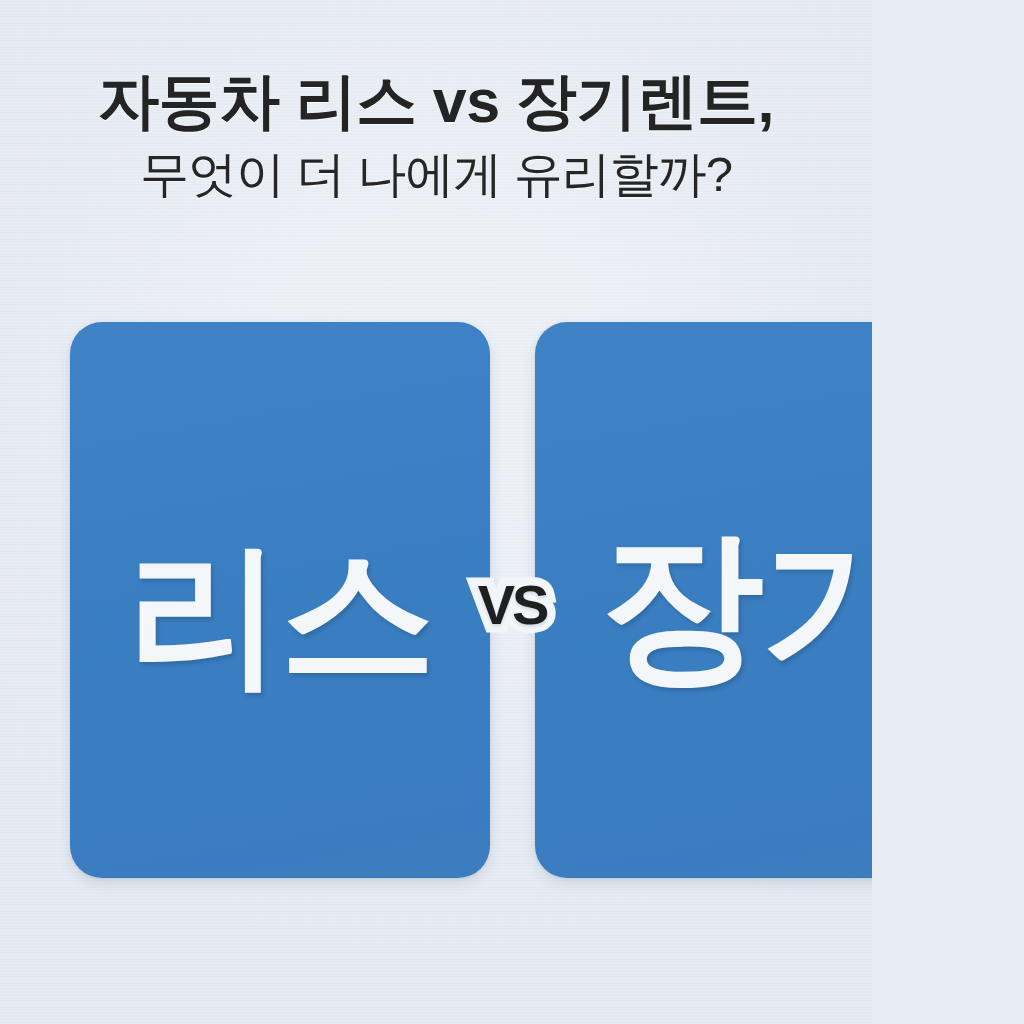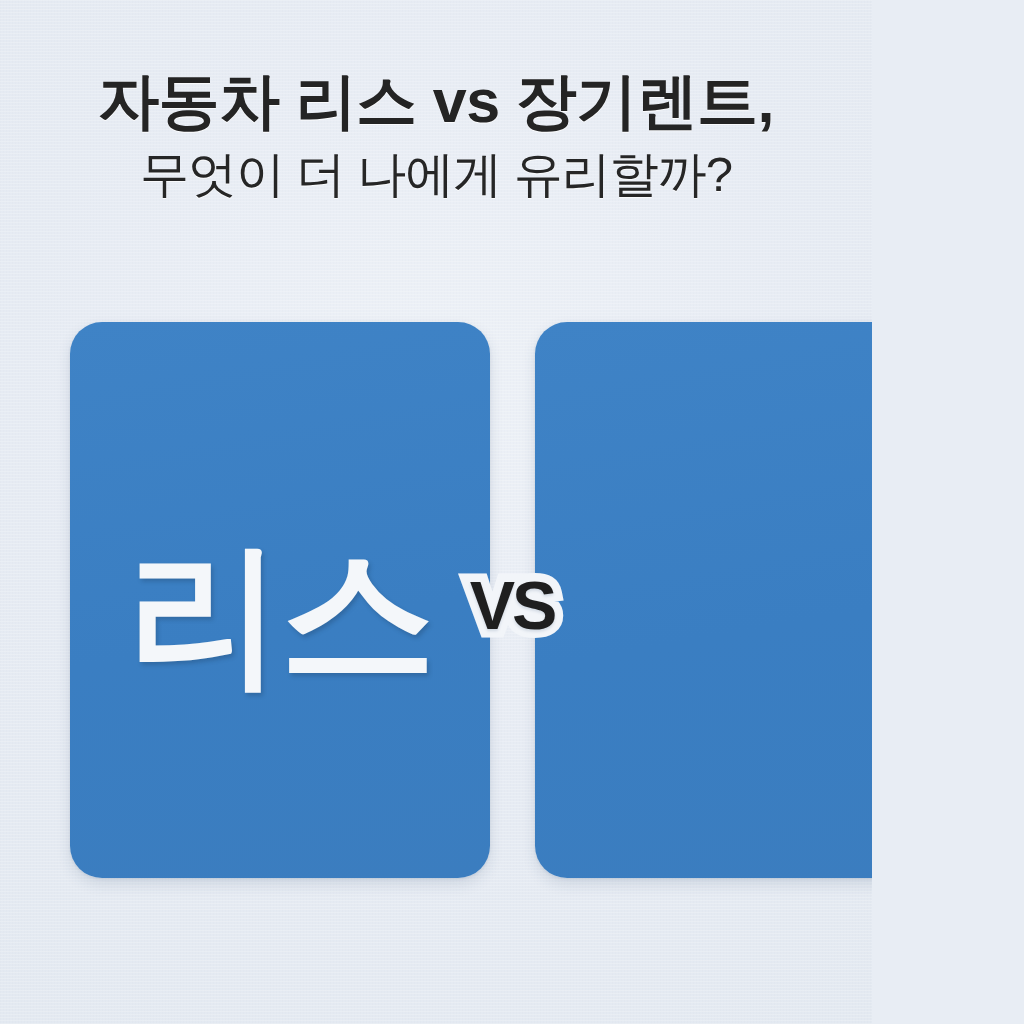--- a/index.html
+++ b/index.html
@@ -116,21 +116,21 @@
     display: block;
   }
 
   
   .vs-badge {
     position: absolute;
     left: 512px;
     top: 605px;
     transform: translate(-50%, -50%);
     z-index: 6;
-    font-size: 68px;
+    font-size: 56px;
     font-weight: 700;
     letter-spacing: -3px;
     color: #1f1f1f;
     line-height: 1;
     white-space: nowrap;
     -webkit-text-stroke: 17px #f2f5f9;
     paint-order: stroke fill;
     text-shadow: 0 2px 3px rgba(40, 70, 110, .16);
     user-select: none;
   }
@@ -146,20 +146,21 @@
   </div>
 
   <div class="cards">
 
     <div class="card card-left">
       <div class="card-label">리스</div>
     </div>
 
     <div class="card card-right">
       <div class="card-label">
+        <span>장기</span>
       </div>
     </div>
 
   </div>
 
   <div class="vs-badge">VS</div>
 
 </div>
 
 </body></html>

